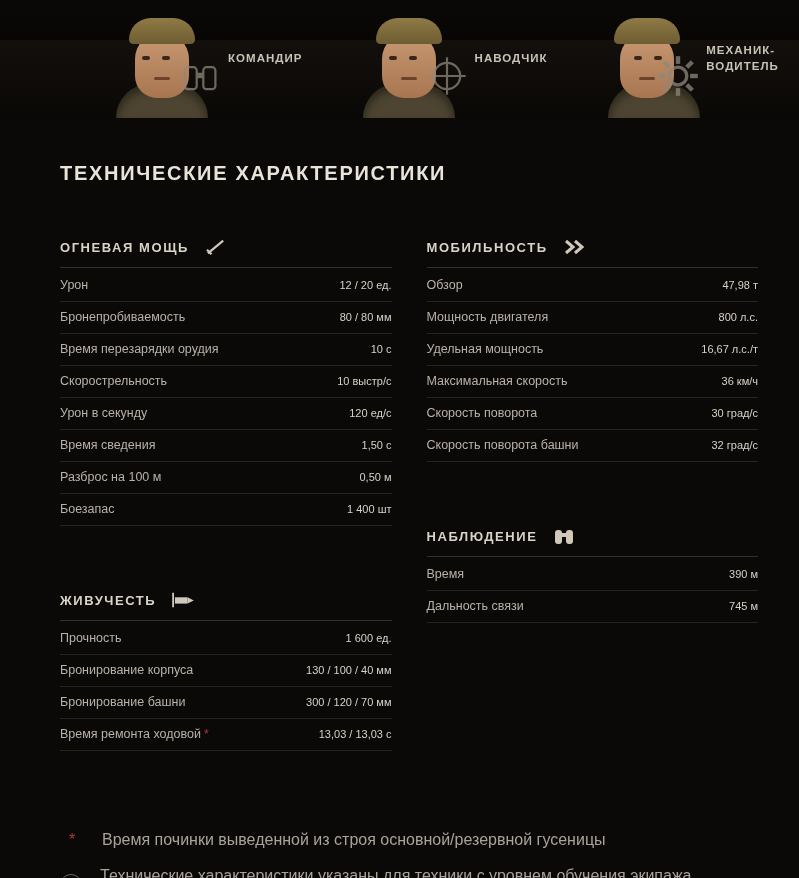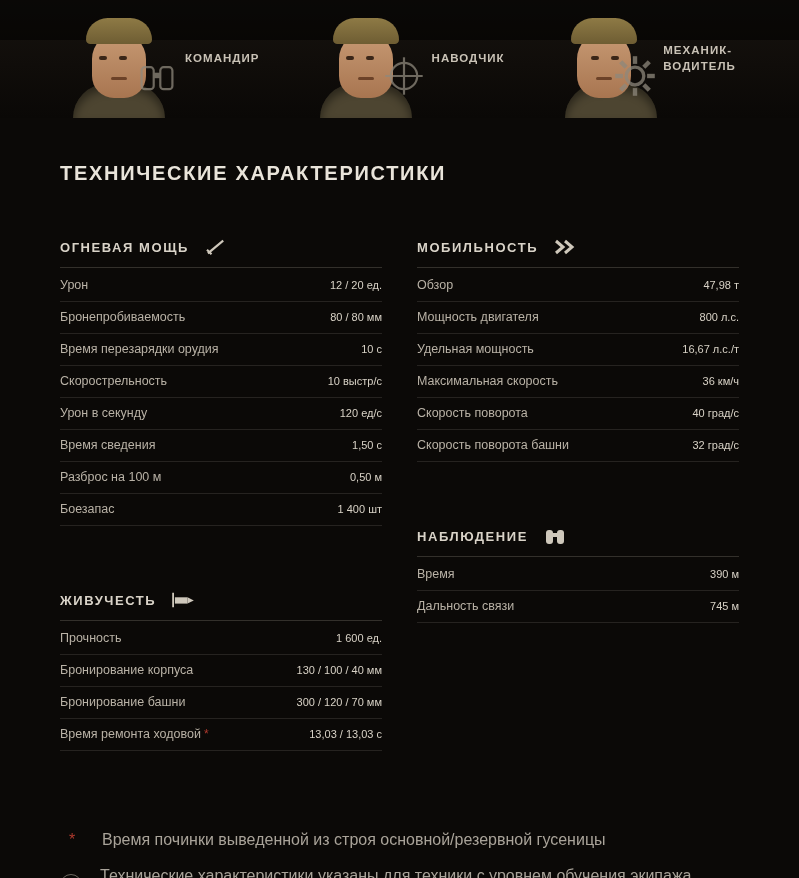--- a/index.html
+++ b/index.html
@@ -31,21 +31,21 @@
     background: #000;
     opacity: 0.55;
   }
   .crew-row {
     position: absolute;
     left: 0; top: 0;
     width: 100%;
     height: 118px;
     display: flex;
     align-items: flex-end;
-    padding-left: 73px;
+    padding-left: 116px;
   }
   .crew-member {
     display: flex;
     align-items: center;
     height: 118px;
     margin-right: 60px;
   }
   .crew-portrait {
     position: relative;
     width: 92px;
@@ -106,21 +106,21 @@
     font-size: 11.5px;
     letter-spacing: 0.09em;
     text-transform: uppercase;
     line-height: 1.35;
     font-weight: bold;
     max-width: 86px;
   }
 
   
   .content {
-    padding: 44px 60px 0 60px;
+    padding: 44px 41px 0 60px;
   }
   .section-title {
     color: #e9e4da;
     font-size: 20px;
     letter-spacing: 0.085em;
     font-weight: bold;
     text-transform: uppercase;
     margin-bottom: 52px;
   }
 
@@ -383,21 +383,21 @@
           <div class="stat-row">
             <span class="stat-name">Удельная мощность</span>
             <span class="stat-value">16,67 л.с./т</span>
           </div>
           <div class="stat-row">
             <span class="stat-name">Максимальная скорость</span>
             <span class="stat-value">36 км/ч</span>
           </div>
           <div class="stat-row">
             <span class="stat-name">Скорость поворота</span>
-            <span class="stat-value">40 град/с</span>
+            <span class="stat-value">30 град/с</span>
           </div>
           <div class="stat-row">
             <span class="stat-name">Скорость поворота башни</span>
             <span class="stat-value">32 град/с</span>
           </div>
         </div>
 
         <div class="block" style="margin-top:20px;">
           <div class="block-head">
             <h3>НАБЛЮДЕНИЕ</h3>

